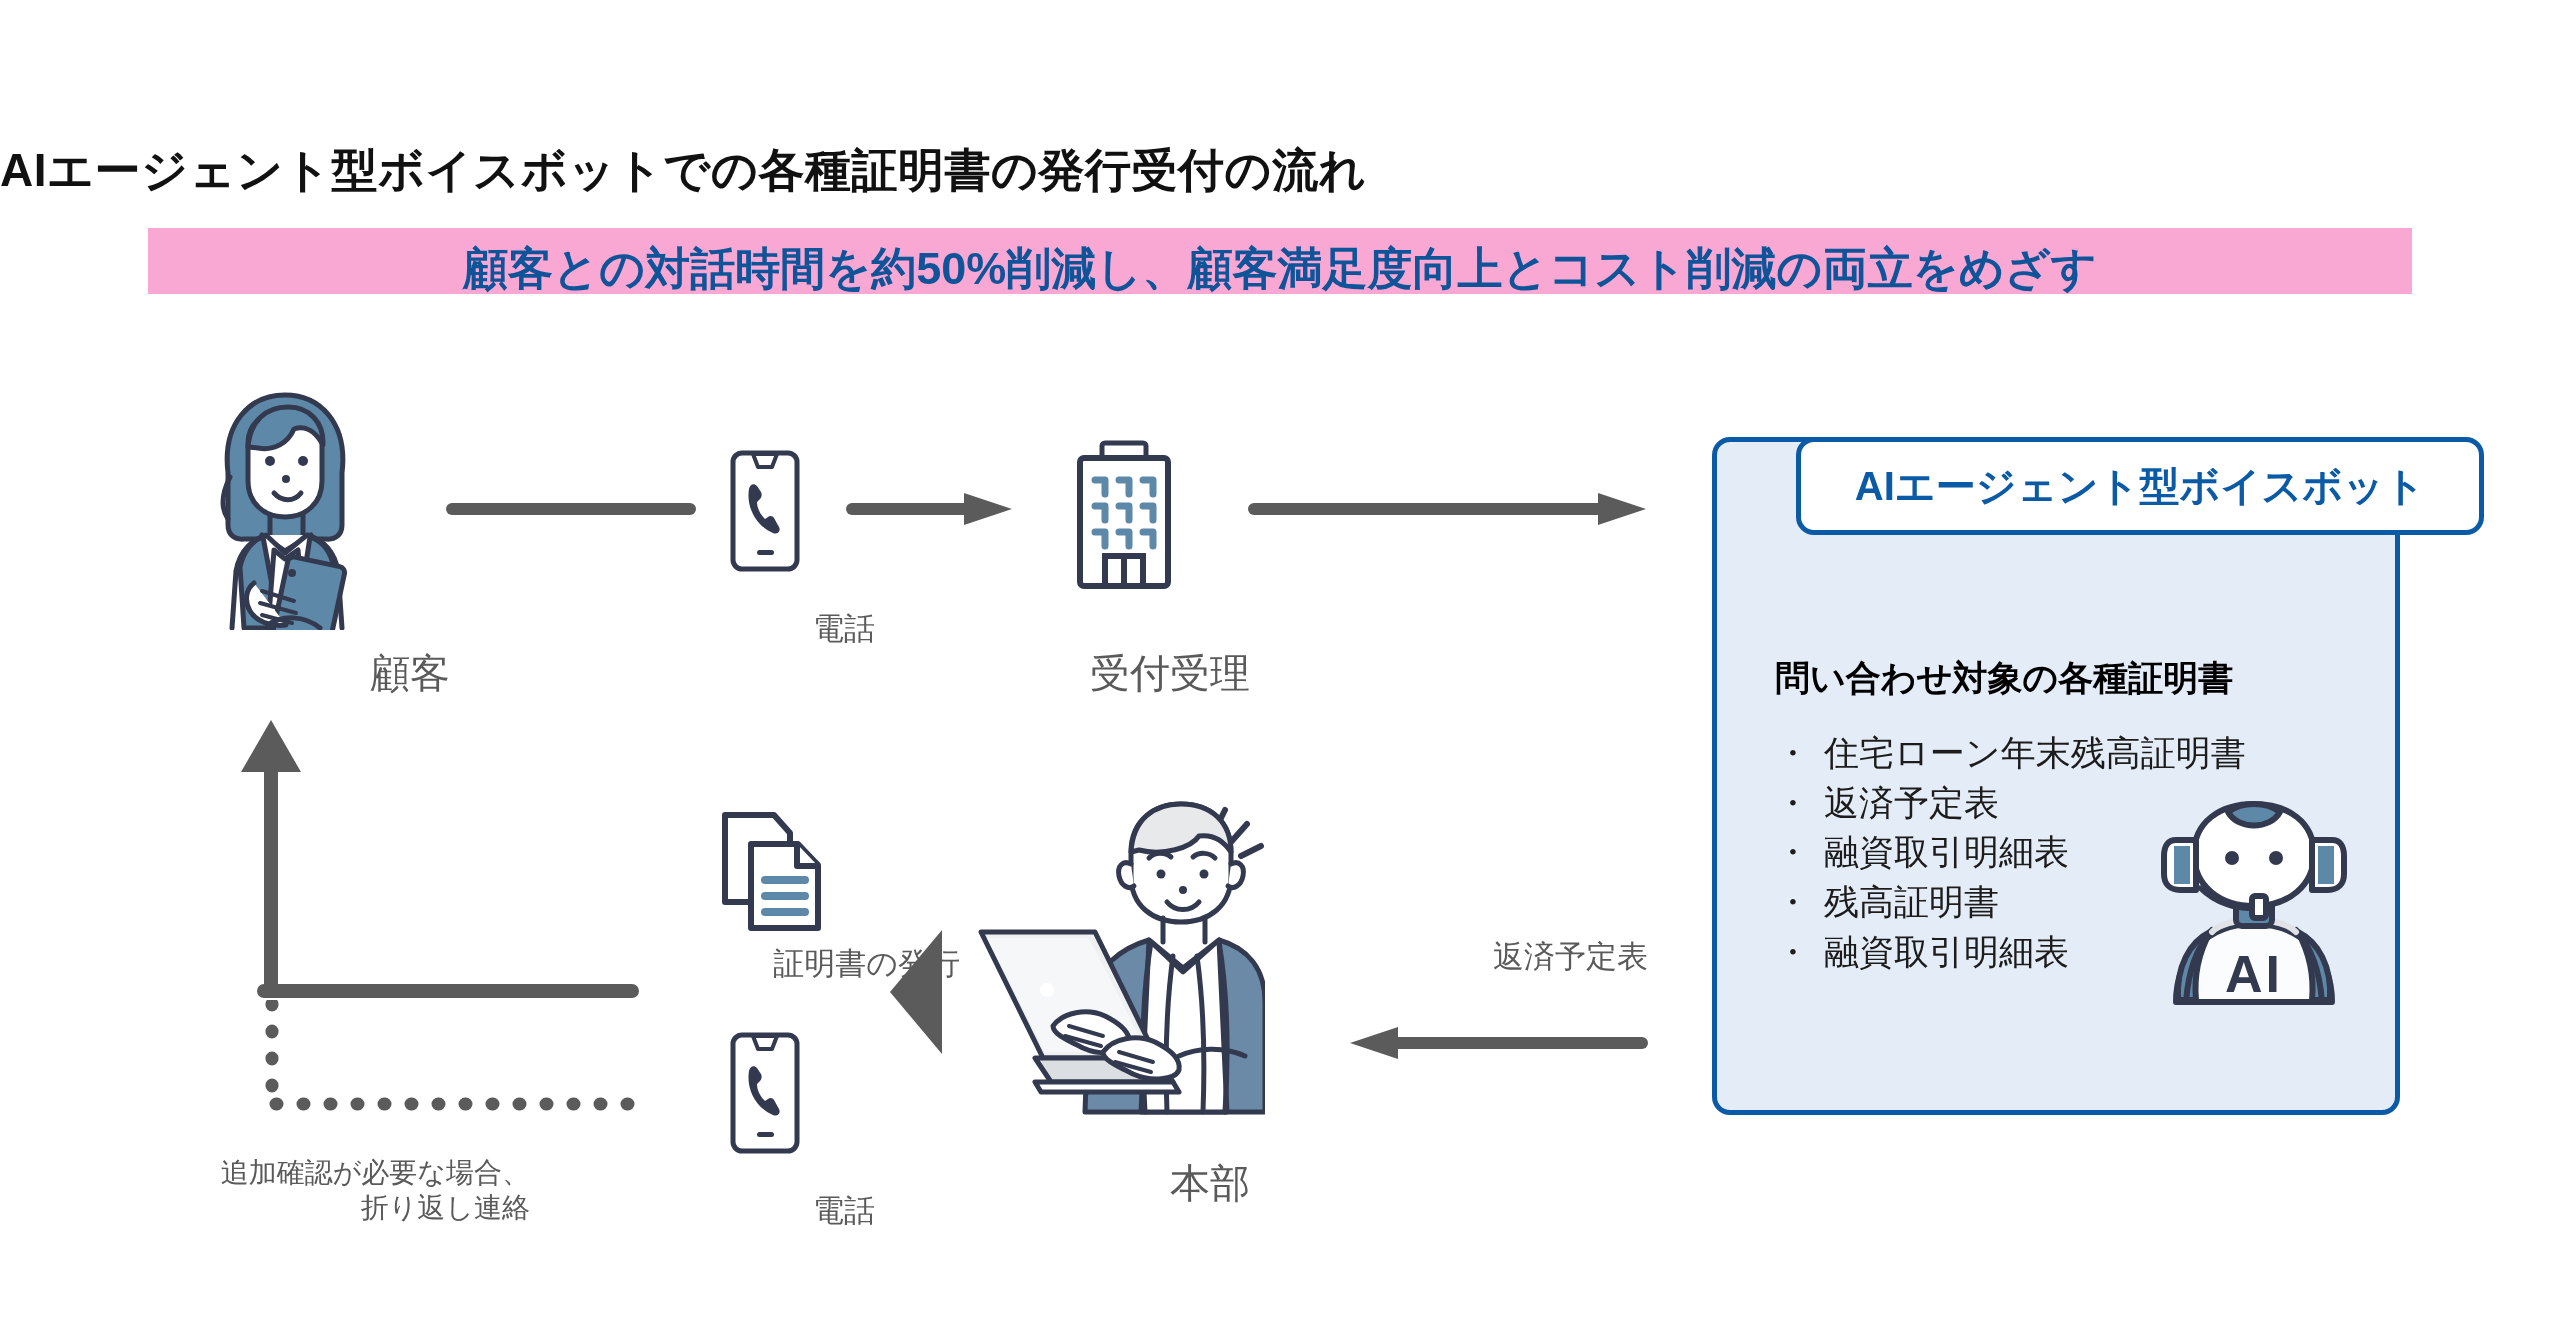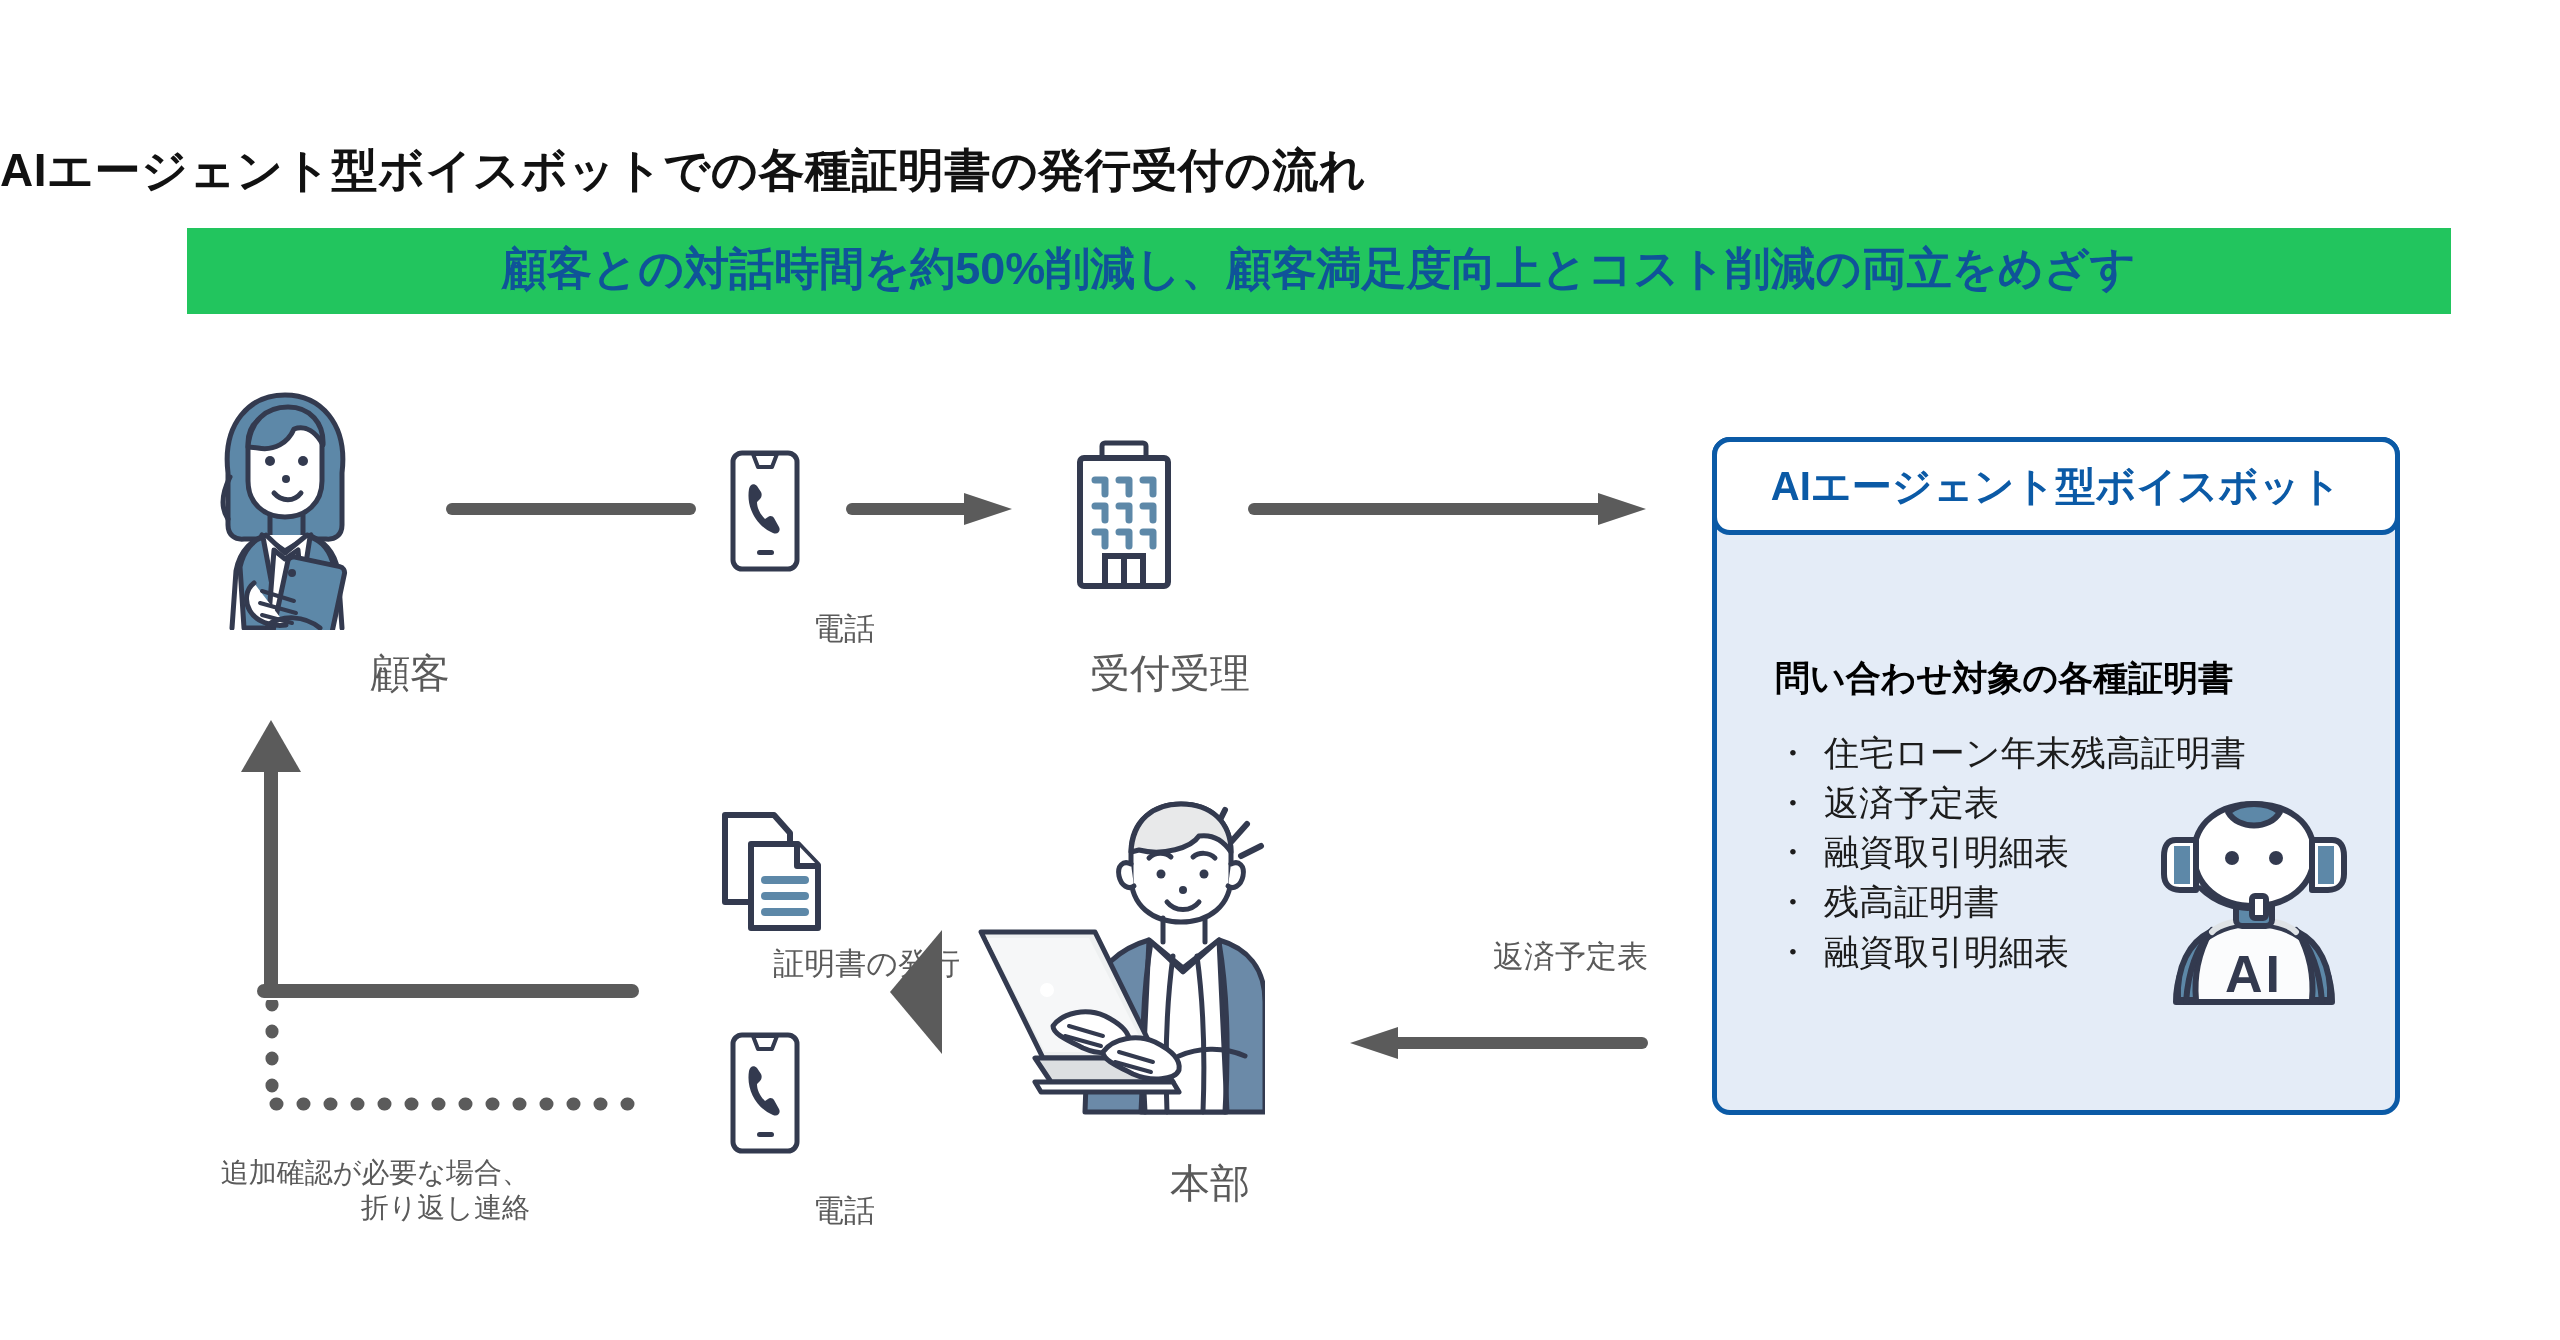--- a/index.html
+++ b/index.html
@@ -12,23 +12,22 @@
   .stage{position:absolute;inset:0;}
 
   
   .title{
     position:absolute;left:0;top:140px;width:2560px;text-align:left;
     font-size:46px;font-weight:700;color:#111111;letter-spacing:.5px;
     white-space:nowrap;
   }
   
   .subtitle-band{
-    position:absolute;left:148px;top:228px;width:2264px;height:86px;
-    background:#22c55e;
-    margin-left:39px;
+    position:absolute;left:148px;top:228px;width:2264px;height:66px;
+    background:#f9a8d4;
   }
   .subtitle-text{
     position:absolute;left:0;top:0;width:100%;height:82px;
     display:flex;align-items:center;justify-content:center;
     font-size:45px;font-weight:700;color:#0f5399;letter-spacing:0px;
     white-space:nowrap;
   }
 
   
   .lbl{position:absolute;text-align:right;color:#5a5a5a;white-space:pre-line;line-height:1.25;}
@@ -42,21 +41,21 @@
   
   .arrow{position:absolute;}
 
   
   .ai-panel{
     position:absolute;left:1712px;top:437px;width:688px;height:678px;
     background:#e4ecf7;border:5px solid #0b5aa6;border-radius:18px;
     box-sizing:border-box;
   }
   .ai-head{
-    position:absolute;left:1712px;top:437px;width:688px;height:98px;
+    position:absolute;left:1796px;top:437px;width:688px;height:98px;
     background:#ffffff;border:5px solid #0b5aa6;border-radius:18px;
     box-sizing:border-box;display:flex;align-items:center;justify-content:center;
   }
   .ai-head-text{
     font-size:40px;font-weight:700;color:#0b5aa6;white-space:nowrap;
   }
   .ai-body{
     position:absolute;left:1775px;top:655px;width:600px;
   }
   .ai-body h4{

